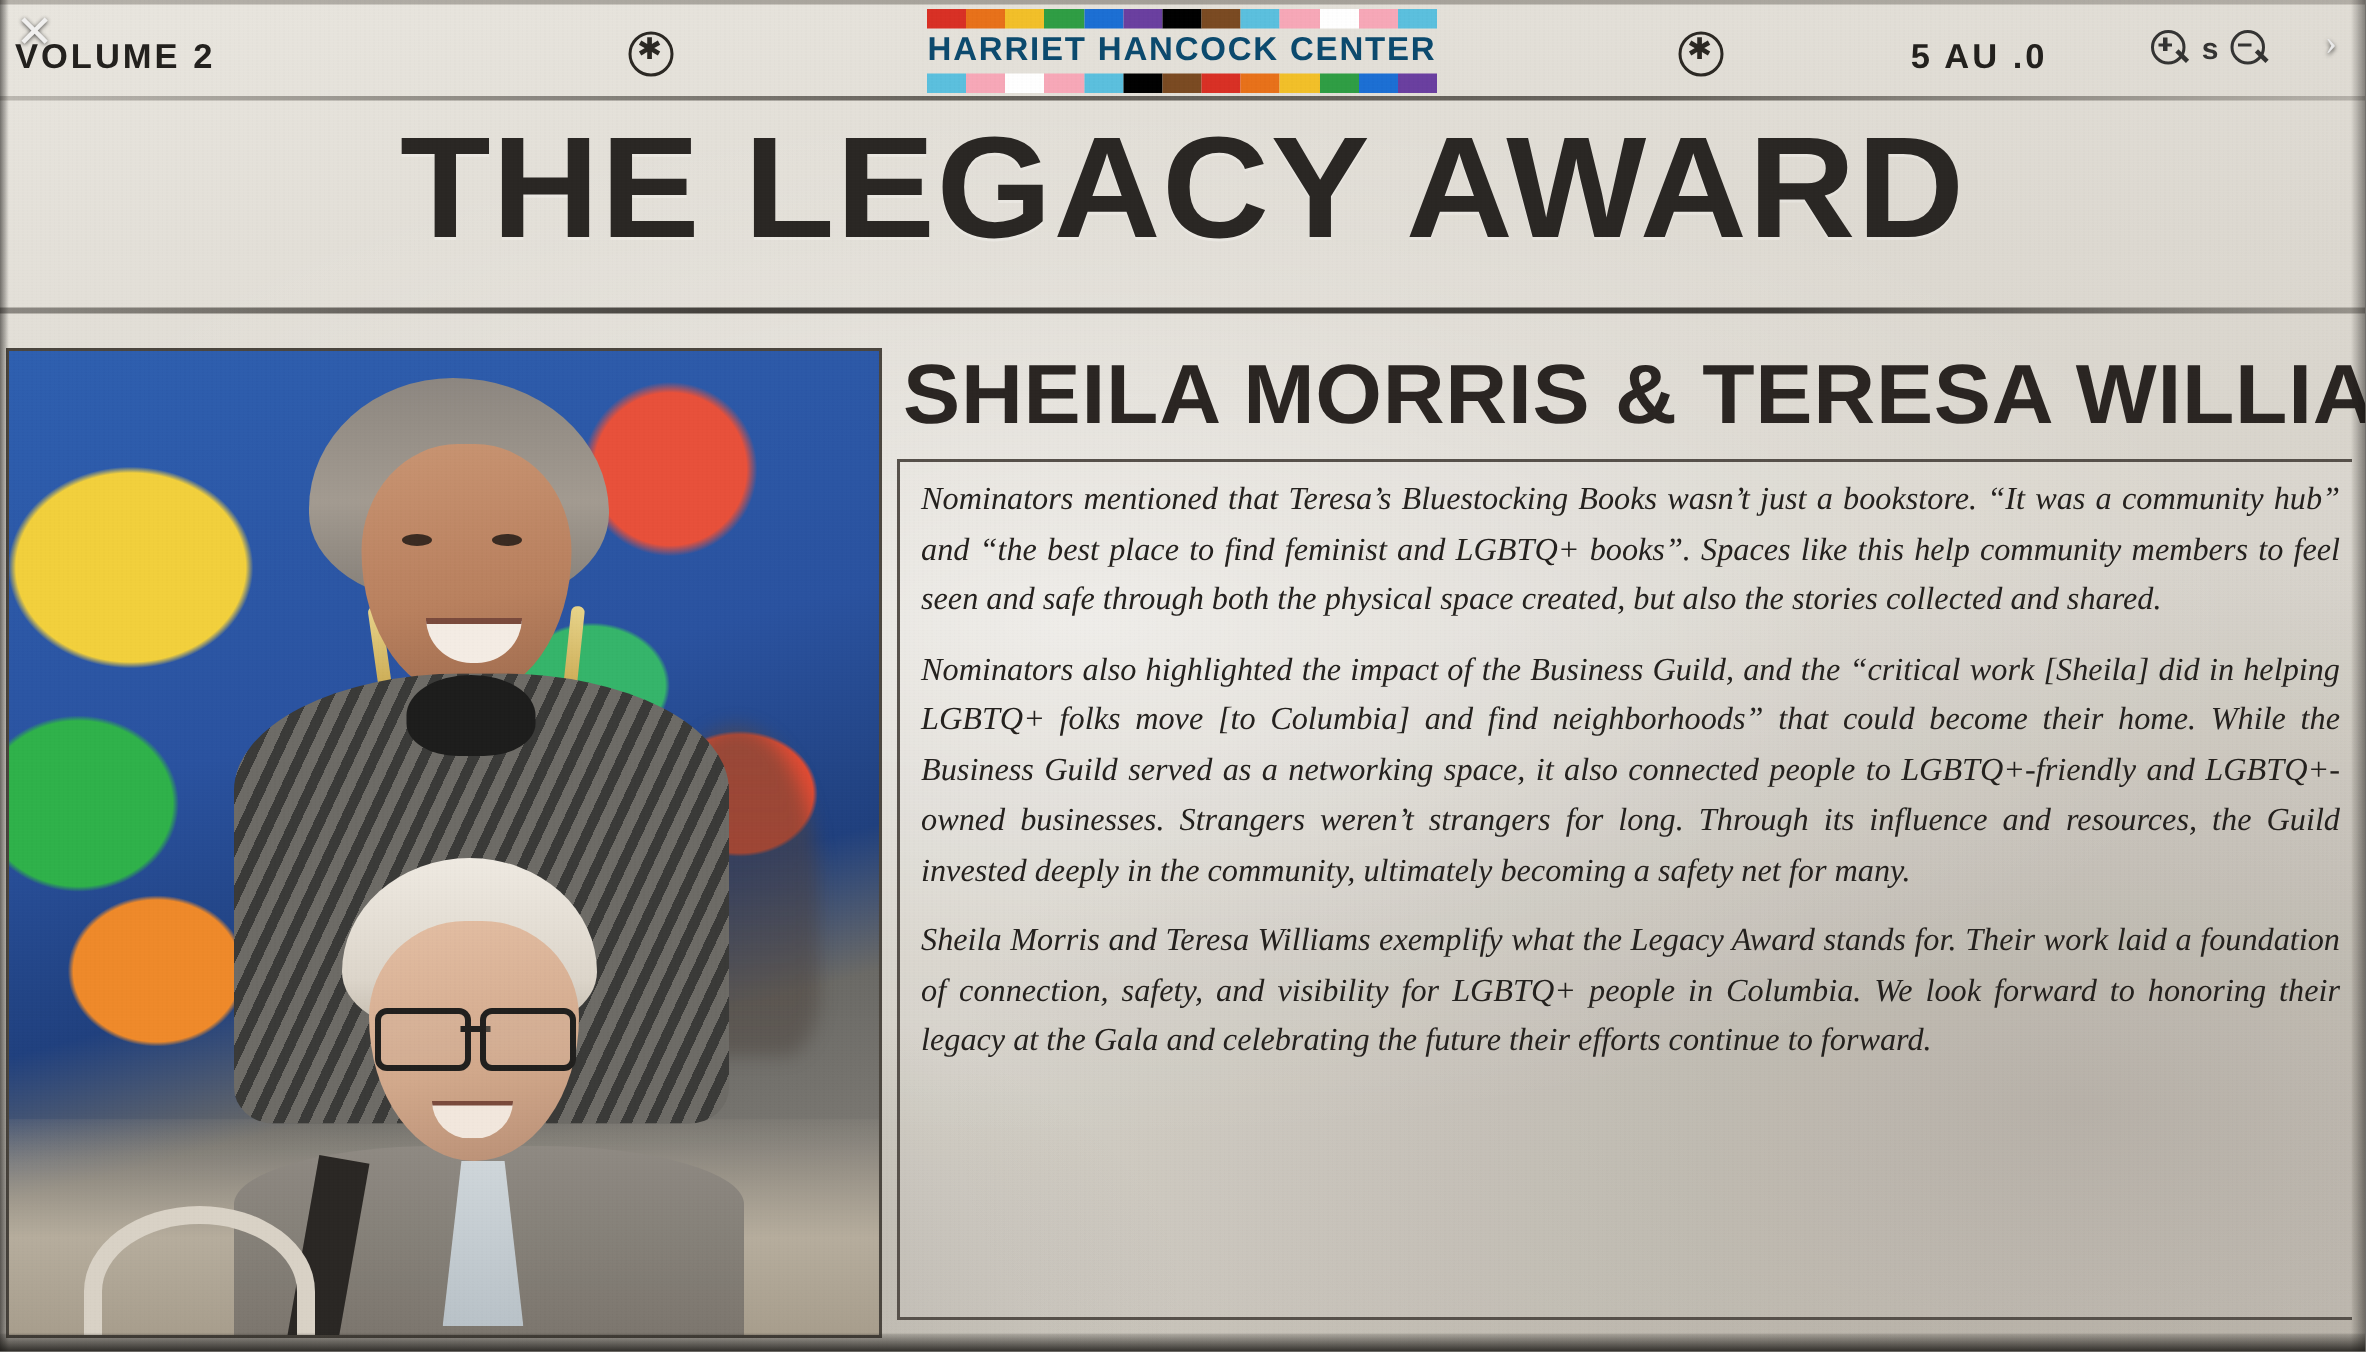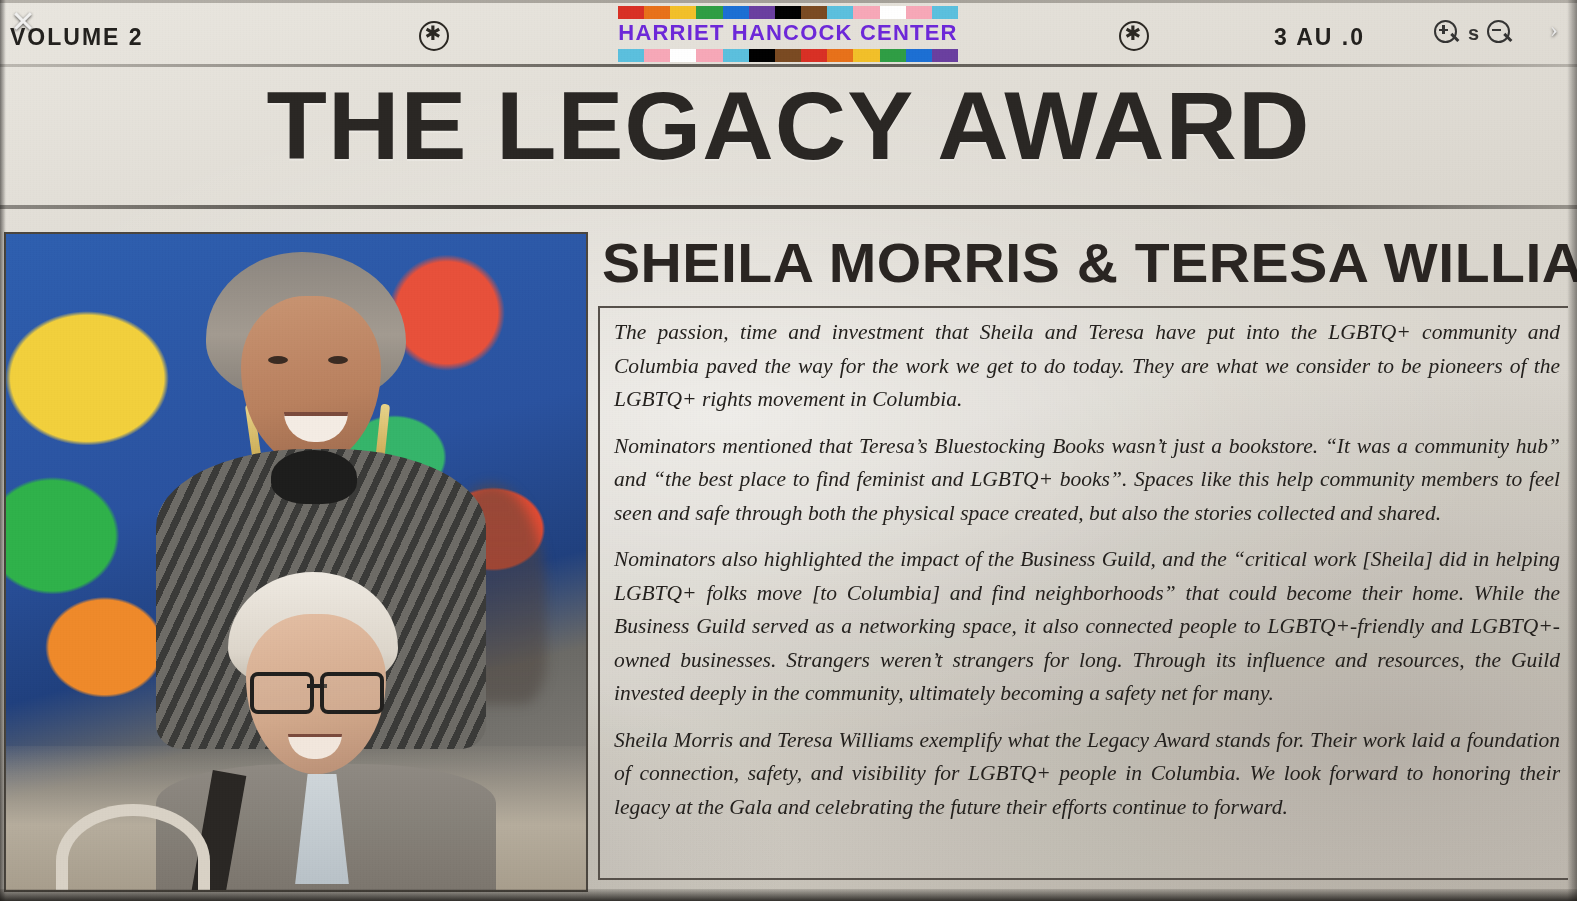--- a/index.html
+++ b/index.html
@@ -117,21 +117,21 @@
     height: 13px;
     width: 340px;
   }
   .logo .bars span { flex: 1 1 auto; }
   .logo .bars.bottom { margin-top: 2px; }
   .logo .name {
     font-family: "Liberation Sans", sans-serif;
     font-weight: 700;
     font-size: 22px;
     letter-spacing: 1.2px;
-    color: #6d28d9;
+    color: #0c4a6e;
     line-height: 26px;
     padding: 1px 0 1px;
   }
 
   
   .headline {
     position: absolute;
     left: 0; top: 74px;
     width: 1577px;
     text-align: center;
@@ -502,21 +502,21 @@
           <span style="background:#f2c029"></span>
           <span style="background:#2f9e44"></span>
           <span style="background:#1c6fd4"></span>
           <span style="background:#6a3fa0"></span>
       </div>
     </div>
     <div class="star right">
       <span class="ring"></span>
         <span class="glyph">✱</span>
     </div>
-    <div class="date">3 AU     .0</div>
+    <div class="date">5 AU     .0</div>
     <div class="masthead-rule-bottom"></div>
   </div>
 
   <div class="headline">THE LEGACY AWARD</div>
   <div class="headline-rule"></div>
 
   <div class="content">
 
     <div class="photo-frame">
       <div class="photo">
@@ -543,21 +543,20 @@
             <span class="lens r"></span>
         </div>
         <div class="personB-smile"></div>
       </div>
     </div>
 
     <div class="article">
       <div class="subhead">SHEILA MORRIS &amp; TERESA WILLIAMS</div>
       <div class="article-box">
         <div class="article-body">
-          <p>The passion, time and investment that Sheila and Teresa have put into the LGBTQ+ community and Columbia paved the way for the work we get to do today. They are what we consider to be pioneers of the LGBTQ+ rights movement in Columbia.</p>
           <p>Nominators mentioned that Teresa’s Bluestocking Books wasn’t just a bookstore. “It was a community hub” and “the best place to find feminist and LGBTQ+ books”. Spaces like this help community members to feel seen and safe through both the physical space created, but also the stories collected and shared.</p>
           <p>Nominators also highlighted the impact of the Business Guild, and the “critical work [Sheila] did in helping LGBTQ+ folks move [to Columbia] and find neighborhoods” that could become their home. While the Business Guild served as a networking space, it also connected people to LGBTQ+-friendly and LGBTQ+-owned businesses. Strangers weren’t strangers for long. Through its influence and resources, the Guild invested deeply in the community, ultimately becoming a safety net for many.</p>
           <p>Sheila Morris and Teresa Williams exemplify what the Legacy Award stands for. Their work laid a foundation of connection, safety, and visibility for LGBTQ+ people in Columbia. We look forward to honoring their legacy at the Gala and celebrating the future their efforts continue to forward.</p>
         </div>
       </div>
     </div>
   </div>
 
   <div class="grain"></div>
 

